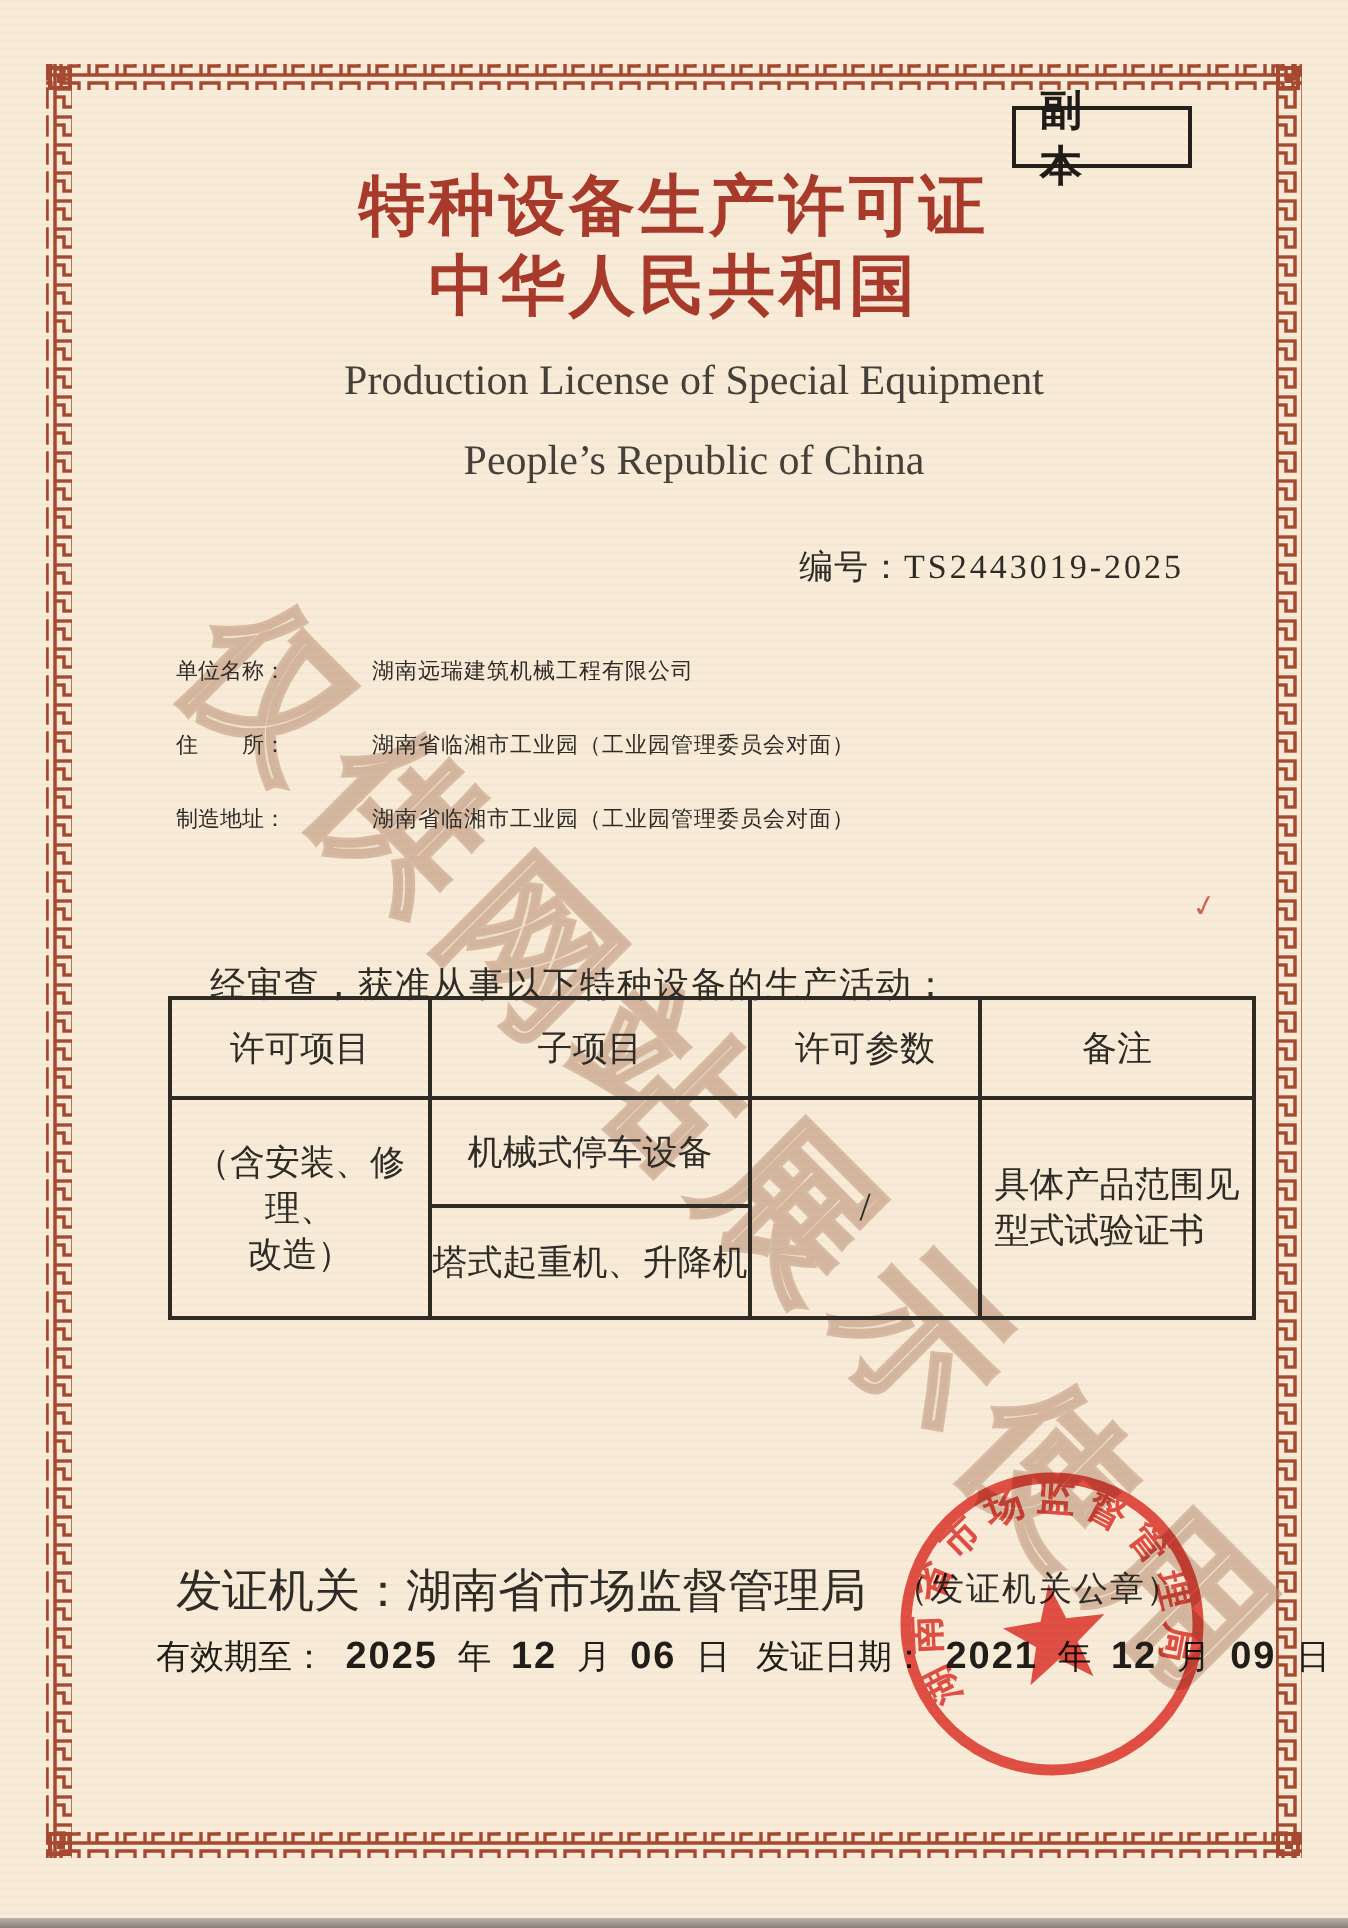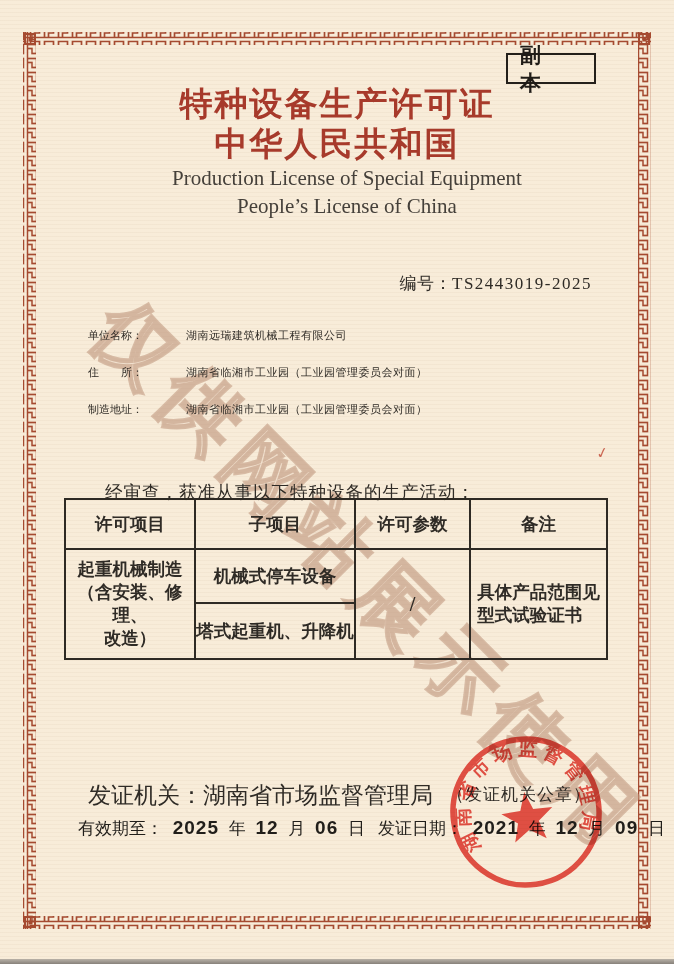--- a/index.html
+++ b/index.html
@@ -30,37 +30,37 @@
   .content{position:absolute;left:0;top:0;width:654px;height:964px;z-index:3;}
 
   .copy-badge{
     position:absolute;right:58px;top:53px;width:74px;height:27px;
     border:2px solid #24201b;display:flex;align-items:center;justify-content:center;
     font-size:21px;font-weight:700;letter-spacing:12px;padding-left:12px;color:#1f1b17;
   }
 
   .title-block{position:absolute;left:0;top:84px;width:674px;text-align:center;}
   .title-cn{font-size:33px;font-weight:700;color:#a73a2b;letter-spacing:2px;line-height:40px;margin:0;}
-  .title-en{font-size:21px;color:#45403a;line-height:28px;margin:0;padding-left:20px;}
+  .title-en{font-size:21px;color:#45403a;line-height:28px;margin:12px;padding-left:20px;}
 
   .license-no{position:absolute;right:62px;top:272px;font-size:17px;letter-spacing:0.5px;}
   .license-no .num{letter-spacing:1.5px;margin-top:15px;}
 
   .info-block{position:absolute;left:88px;top:328px;width:540px;}
   .info-row{display:flex;height:37px;align-items:flex-start;font-size:11px;}
   .info-row .lbl{flex:0 0 98px;}
   .info-row .val{letter-spacing:0.5px;}
 
   .intro{position:absolute;left:105px;top:480px;font-size:17.5px;letter-spacing:1px;}
 
   .cert-table{
-    position:absolute;left:64px;top:498px;width:544px;height:162px;
+    position:absolute;left:84px;top:498px;width:544px;height:162px;
     display:grid;grid-template-columns:130px 160px 115px 135px;
     grid-template-rows:50px 54px 54px;
-    border:2px solid #2e2a24;box-sizing:border-box;font-weight:bold;
+    border:2px solid #2e2a24;box-sizing:border-box;
   }
   .tc{display:flex;align-items:center;justify-content:center;text-align:center;
       font-size:17.5px;border-color:#2e2a24;box-sizing:border-box;}
   .br{border-right:2px solid #2e2a24;}
   .bb{border-bottom:2px solid #2e2a24;}
   .span2{grid-row:span 2;}
   .cell-lines{line-height:23px;}
   .slash{font-size:20px;}
 
   .footer{position:absolute;left:0;top:0;width:674px;}
@@ -114,21 +114,21 @@
   <div class="watermark">仅供网站展示使用</div>
 
   <div class="content">
 
     <div class="copy-badge">副 本</div>
 
     <div class="title-block">
       <div class="title-cn">特种设备生产许可证</div>
       <div class="title-cn">中华人民共和国</div>
       <div class="title-en">Production License of Special Equipment</div>
-      <div class="title-en">People’s License of China</div>
+      <div class="title-en">People’s Republic of China</div>
     </div>
 
     <div class="license-no">
       <span>编号：</span><span class="num">TS2443019-2025</span>
     </div>
 
     <div class="info-block">
       <div class="info-row">
         <span class="lbl">单位名称：</span>
         <span class="val">湖南远瑞建筑机械工程有限公司</span>
@@ -148,21 +148,20 @@
     <div class="stray-mark">✓</div>
 
     <div class="cert-table">
       <div class="tc br bb">许可项目</div>
       <div class="tc br bb">子项目</div>
       <div class="tc br bb">许可参数</div>
       <div class="tc bb">备注</div>
 
       <div class="tc br span2">
         <div class="cell-lines">
-          <div>起重机械制造</div>
           <div>（含安装、修理、</div>
           <div>改造）</div>
         </div>
       </div>
 
       <div class="tc br bb">机械式停车设备</div>
 
       <div class="tc br span2" style="grid-column:3;grid-row:2/4;">
         <span class="slash">/</span>
       </div>

